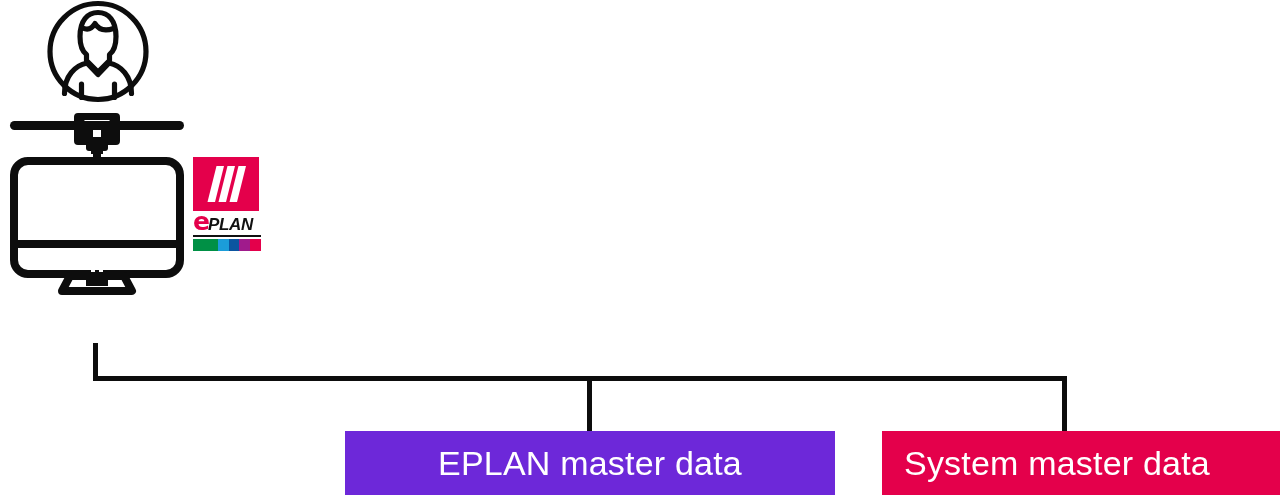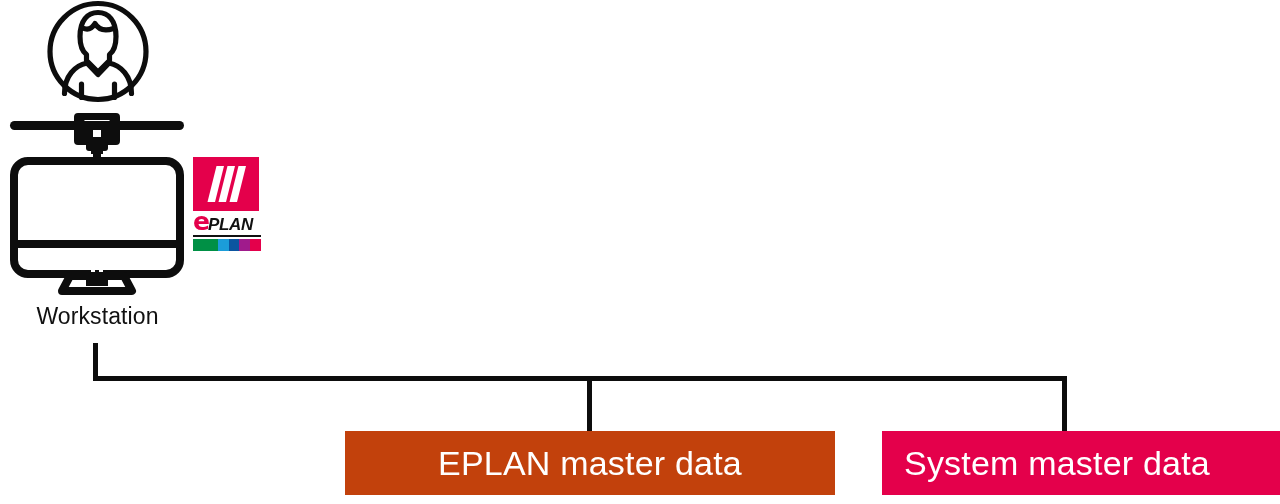--- a/index.html
+++ b/index.html
@@ -224,21 +224,20 @@
           <rect x="85" y="158" width="4" height="9" fill="#ffffff"></rect>
           <rect x="93" y="158" width="4" height="9" fill="#ffffff"></rect>
         </g>
         <g fill="none" stroke="#0d0d0d" stroke-width="8" stroke-linejoin="round">
 
           <path d="M56 179 L64 164 L118 164 L126 179 Z"></path>
         </g>
       </svg>
     </div>
 
-    <div id="workstation-label">Workstation</div>
   </div>
 
   <div id="eplan-logo">
     <div id="eplan-logo-mark" style="background: rgb(228, 0, 75);">
       <svg viewBox="0 0 66 54" width="66" height="54" aria-hidden="true">
         <g fill="#ffffff">
           <path d="M23.5 9 L31 9 L22 45 L14.5 45 Z"></path>
           <path d="M34.5 9 L42 9 L33 45 L25.5 45 Z"></path>
           <path d="M45.5 9 L53 9 L44 45 L36.5 45 Z"></path>
         </g>
@@ -256,21 +255,21 @@
         <span style="background: rgb(160, 27, 140); flex: 13 1 0%;"></span>
         <span style="background: rgb(228, 0, 75); flex: 13 1 0%;"></span>
       </div>
   </div>
 
   <div class="connector" id="connector-trunk-vertical" style="background: rgb(13, 13, 13);"></div>
   <div class="connector" id="connector-horizontal-bus" style="background: rgb(13, 13, 13);"></div>
   <div class="connector" id="connector-drop-eplan" style="background: rgb(13, 13, 13);"></div>
   <div class="connector" id="connector-drop-system" style="background: rgb(13, 13, 13);"></div>
 
-  <div class="master-data-box" id="box-eplan-master-data" style="background: #c2410c;">
+  <div class="master-data-box" id="box-eplan-master-data" style="background: #6d28d9;">
     <span>EPLAN master data</span>
   </div>
 
   <div class="master-data-box" id="box-system-master-data" style="background: rgb(228, 0, 75);">
     <span>System master data</span>
   </div>
 
 </div>
 
 </body></html>

